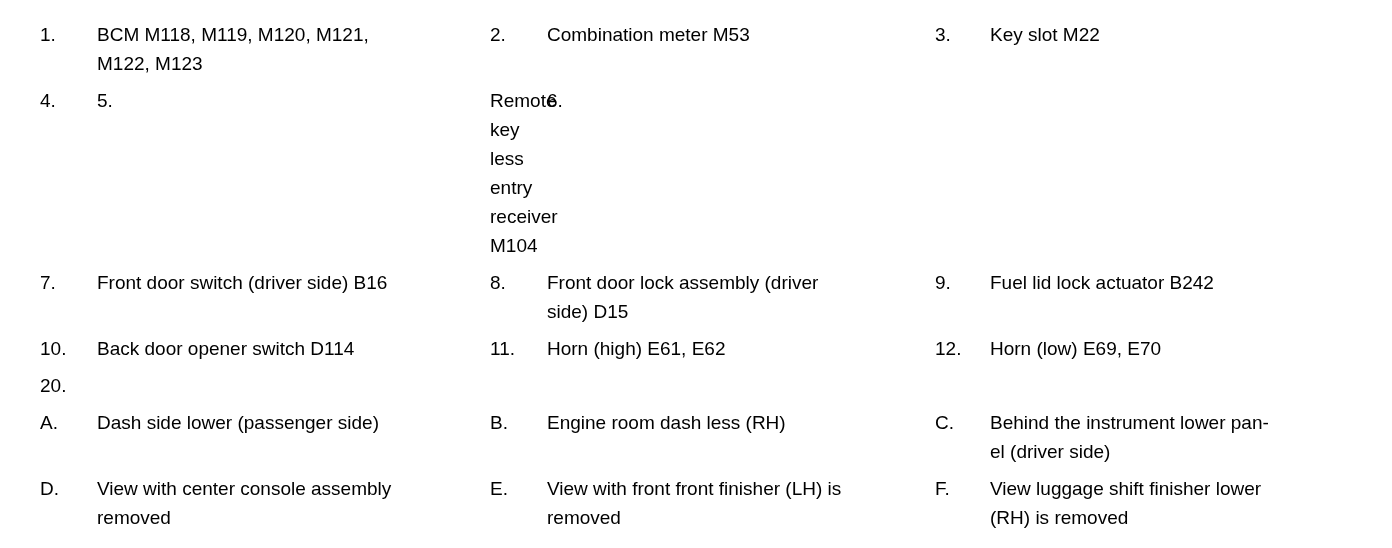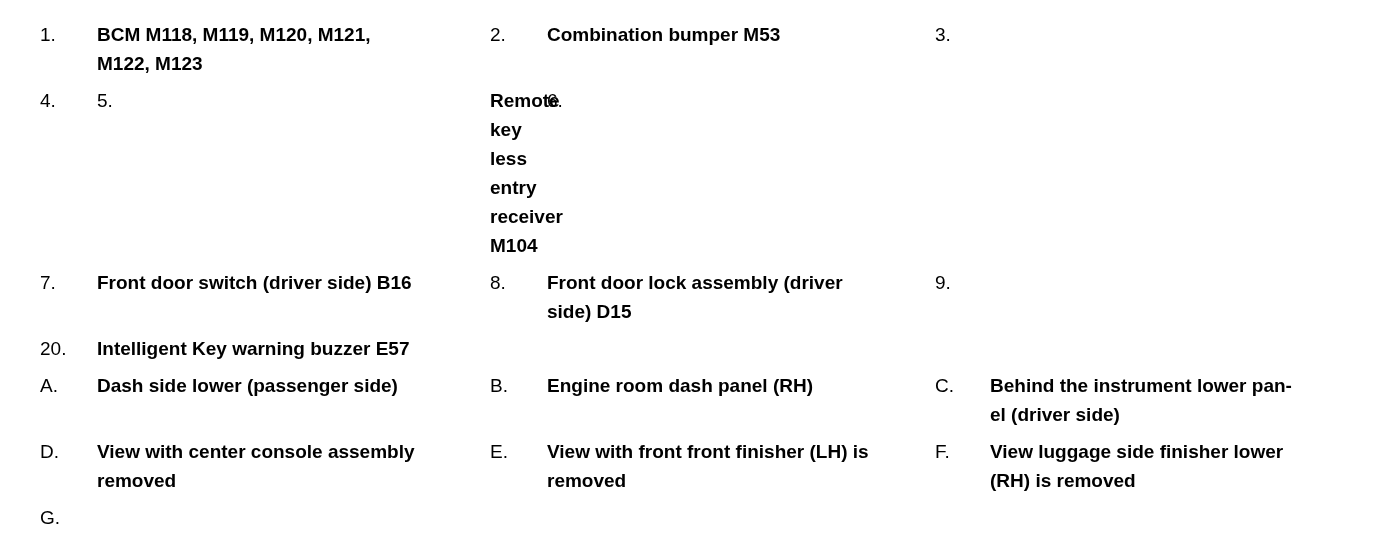--- a/index.html
+++ b/index.html
@@ -26,79 +26,87 @@
     align-items: start;
   }
   .num, .txt {
     font-size: 19px;
     line-height: 29px;
     color: #000000;
   }
   .txt {
     white-space: pre-line;
     padding-right: 8px;
-    font-weight: bold;
   }
 </style>
 </head>
 <body>
 
 <div class="legend">
 
   <div class="legend-row">
     <span class="num">1.</span>
     <span class="txt">BCM M118, M119, M120, M121,
 M122, M123</span>
     <span class="num">2.</span>
-    <span class="txt">Combination bumper M53</span>
+    <span class="txt">Combination meter M53</span>
     <span class="num">3.</span>
+    <span class="txt">Key slot M22</span>
   </div>
 
   <div class="legend-row">
     <span class="num">4.</span>
     <span class="num">5.</span>
     <span class="txt">Remote key less entry receiver
 M104</span>
     <span class="num">6.</span>
   </div>
 
   <div class="legend-row">
     <span class="num">7.</span>
     <span class="txt">Front door switch (driver side) B16</span>
     <span class="num">8.</span>
     <span class="txt">Front door lock assembly (driver
 side) D15</span>
     <span class="num">9.</span>
+    <span class="txt">Fuel lid lock actuator B242</span>
   </div>
 
+  <div class="legend-row">
+    <span class="num">10.</span>
+    <span class="txt">Back door opener switch D114</span>
+    <span class="num">11.</span>
+    <span class="txt">Horn (high) E61, E62</span>
+    <span class="num">12.</span>
+    <span class="txt">Horn (low) E69, E70</span>
+  </div>
 
   <div class="legend-row">
     <span class="num">20.</span>
-    <span class="txt">Intelligent Key warning buzzer E57</span>
   </div>
 
   <div class="legend-row">
     <span class="num">A.</span>
     <span class="txt">Dash side lower (passenger side)</span>
     <span class="num">B.</span>
-    <span class="txt">Engine room dash panel (RH)</span>
+    <span class="txt">Engine room dash less (RH)</span>
     <span class="num">C.</span>
     <span class="txt">Behind the instrument lower pan-
 el (driver side)</span>
   </div>
 
   <div class="legend-row">
     <span class="num">D.</span>
     <span class="txt">View with center console assembly
 removed</span>
     <span class="num">E.</span>
     <span class="txt">View with front front finisher (LH) is
 removed</span>
     <span class="num">F.</span>
-    <span class="txt">View luggage side finisher lower
+    <span class="txt">View luggage shift finisher lower
 (RH) is removed</span>
   </div>
 
   <div class="legend-row">
     <span class="num">G.</span>
   </div>
 
 </div>
 
 </body></html>

